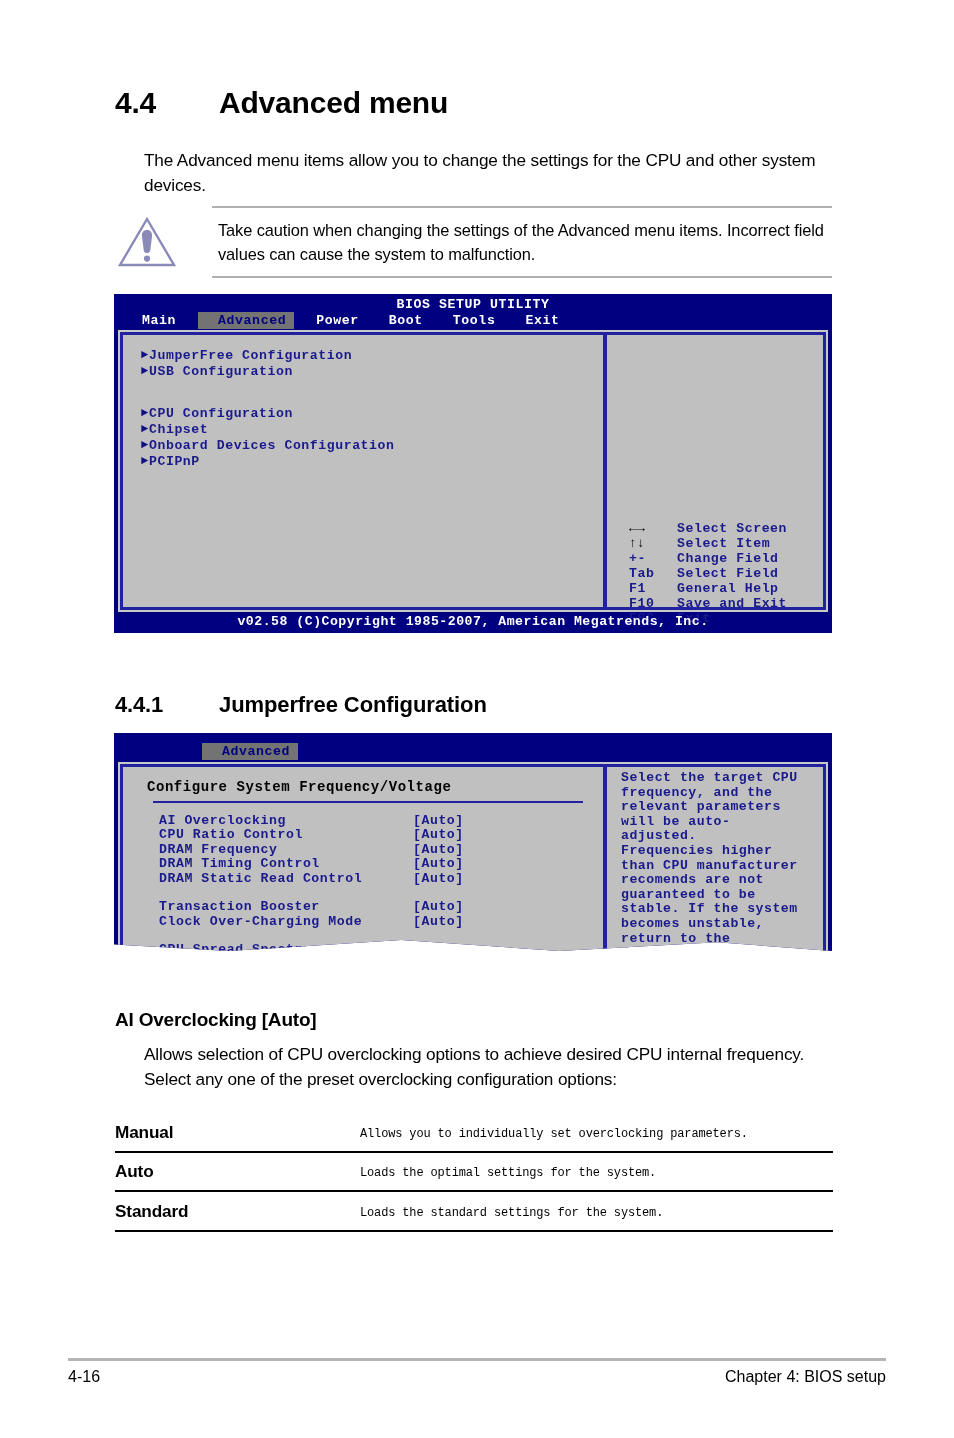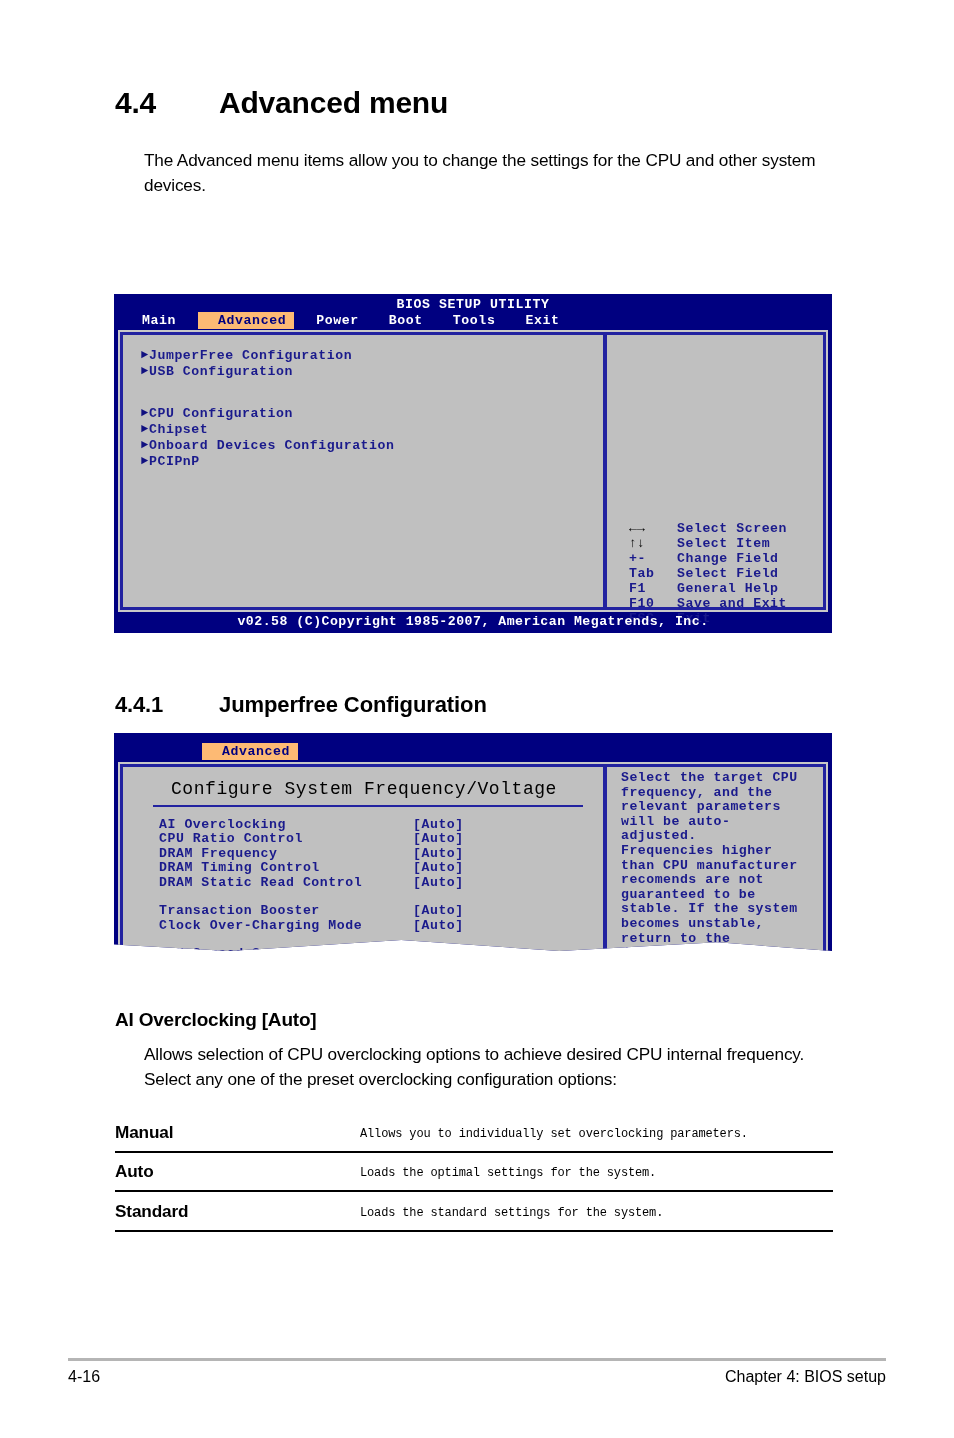--- a/index.html
+++ b/index.html
@@ -99,21 +99,21 @@
     font-size: 13.2px;
     font-weight: bold;
     letter-spacing: 0.6px;
   }
   .bios-tabs .tab {
     padding: 1px 8px;
     margin-right: 14px;
     white-space: nowrap;
   }
   .bios-tabs .tab.active {
-    background: #fdba74;
+    background: #737373;
     color: #000080;
     padding-left: 20px;
   }
   .bios-body {
     position: absolute;
     background: #c0c0c0;
     border: 3px solid #2222a0;
     outline: 2px solid #c8c8c8;
     display: flex;
   }
@@ -178,24 +178,24 @@
     text-align: center;
     color: #ffffff;
     font-size: 13.2px;
     font-weight: bold;
     letter-spacing: 0.5px;
   }
 
   
   .panel2-heading {
     color: #000000;
-    font-size: 18px;
-    font-weight: normal;
+    font-size: 14px;
+    font-weight: bold;
     letter-spacing: 0.55px;
-    padding-left: 48px;
+    padding-left: 24px;
     white-space: nowrap;
   }
   .panel2-underline {
     height: 2px;
     background: #2222a0;
     margin: 6px 20px 0 30px;
   }
   .setting-row {
     display: flex;
     height: 14.5px;
@@ -278,20 +278,32 @@
 
 <div class="page">
 
   <div class="sec-head" id="head-44">
     <span class="num">4.4</span>
     <span class="title">Advanced menu</span>
   </div>
 
   <div class="para" id="intro-para">The Advanced menu items allow you to change the settings for the CPU and other system devices.</div>
 
+  <div class="note">
+    <div class="rule top"></div>
+    <div class="icon">
+      <svg width="58" height="52" viewBox="0 0 58 52">
+        <polygon points="29,3 56,49 2,49" fill="#ffffff" stroke="#8a8ab8" stroke-width="2.4"></polygon>
+        <path d="M29 14 C32.6 14 34.4 16.6 34.0 20.4 L32.3 34.2 C32.1 36.0 30.7 37.1 29 37.1 C27.3 37.1 25.9 36.0 25.7 34.2 L24.0 20.4 C23.6 16.6 25.4 14 29 14 Z" fill="#8a8ab8"></path>
+        <circle cx="29" cy="42.6" r="3.1" fill="#8a8ab8"></circle>
+      </svg>
+    </div>
+    <div class="text">Take caution when changing the settings of the Advanced menu items. Incorrect field values can cause the system to malfunction.</div>
+    <div class="rule bottom"></div>
+  </div>
 
   <div class="bios" id="bios1" style="left:114px; top:294px; width:718px; height:339px;">
 
     <div class="bios-title" style="top:3px;">BIOS SETUP UTILITY</div>
 
     <div class="bios-tabs" style="left:20px; top:18px;">
       <div class="tab">Main</div>
       <div class="tab active">Advanced</div>
       <div class="tab">Power</div>
       <div class="tab">Boot</div>

